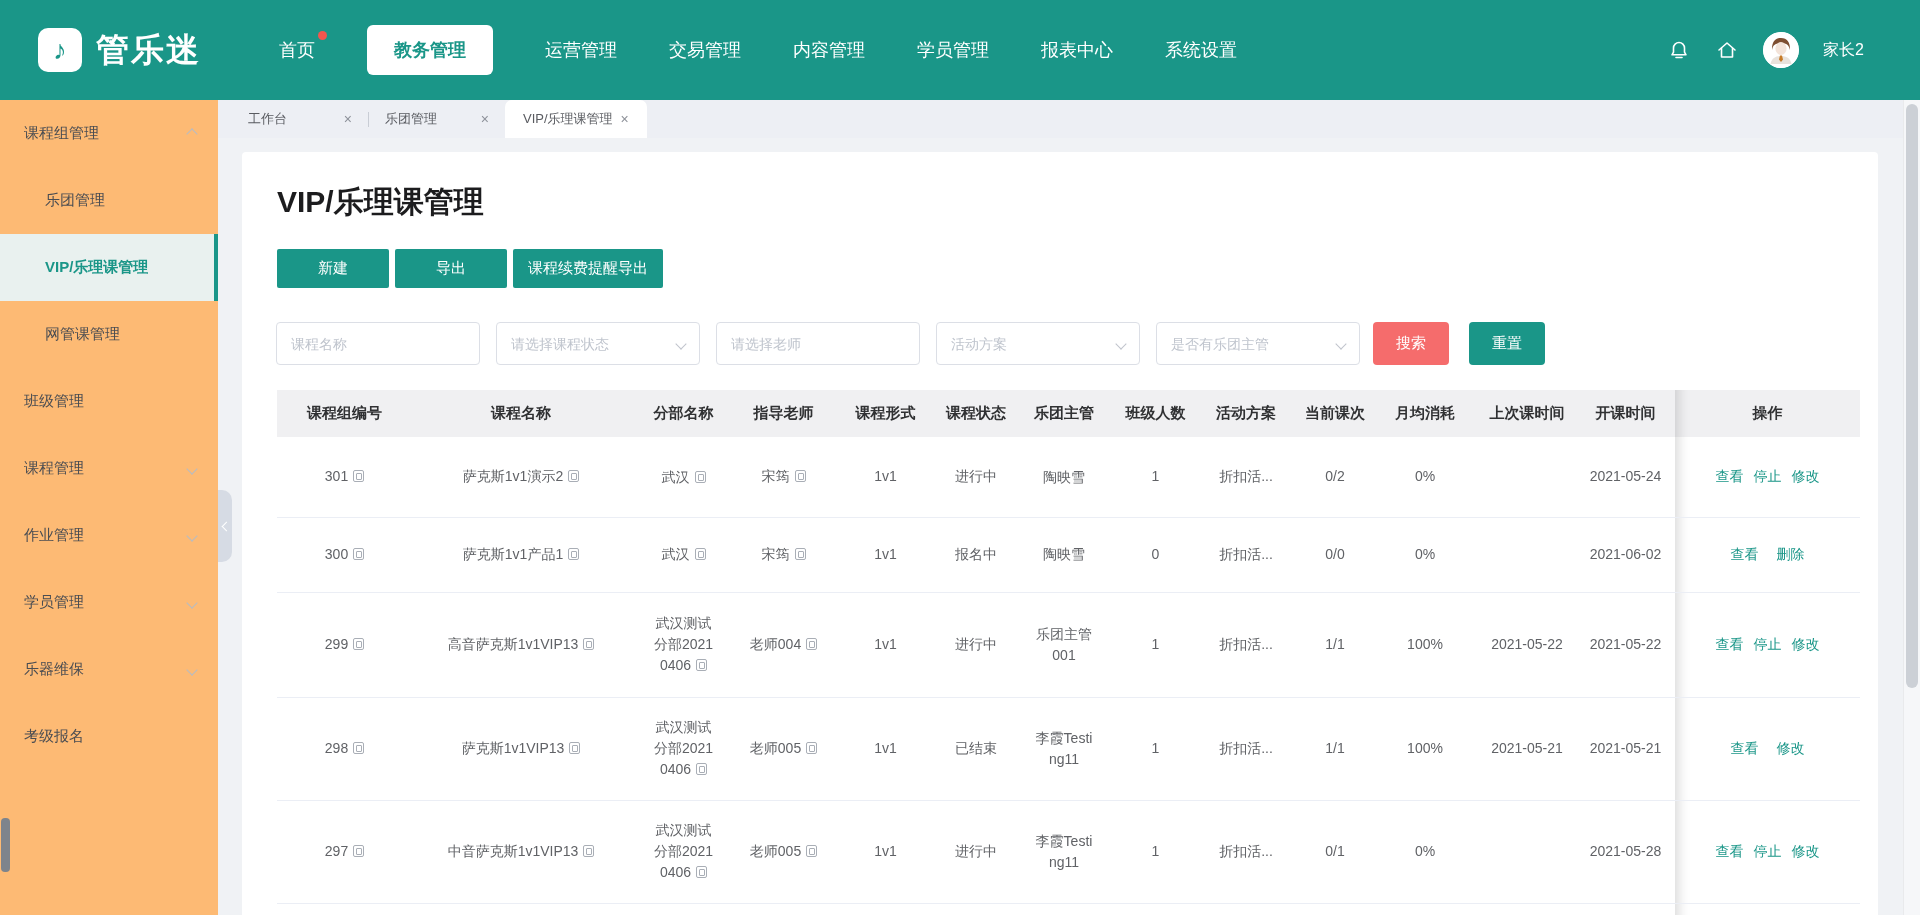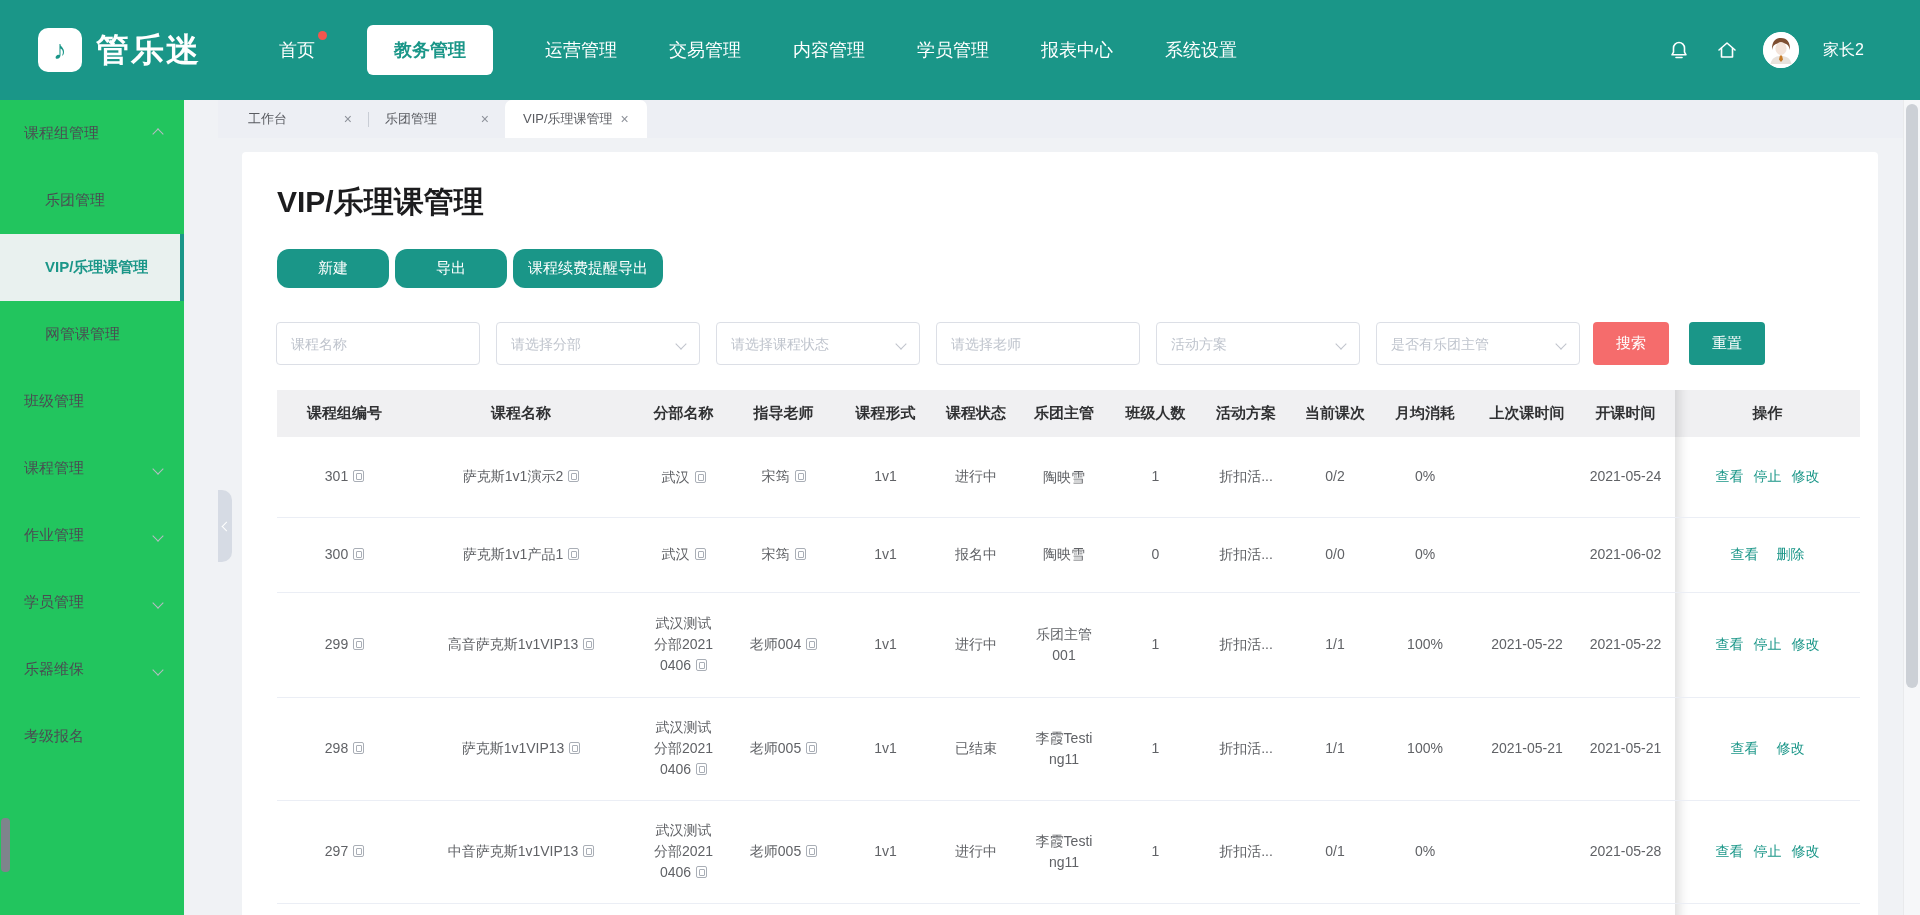--- a/index.html
+++ b/index.html
@@ -20,21 +20,21 @@
   .top-nav{display:flex;align-items:center;margin-left:78px;gap:52px;}
   .nav-item{position:relative;color:#fff;font-size:18px;cursor:pointer;white-space:nowrap;}
   .nav-item.active{background:#fff;color:var(--accent);font-weight:bold;padding:13px 27px;border-radius:6px;}
   .nav-dot{position:absolute;top:-7px;right:-12px;width:9px;height:9px;border-radius:50%;background:var(--badge);}
   .header-right{margin-left:auto;display:flex;align-items:center;margin-right:56px;gap:24px;}
   .h-icon{width:24px;height:24px;cursor:pointer;}
   .avatar{width:36px;height:36px;border-radius:50%;background:#fff;overflow:hidden;flex:none;cursor:pointer;}
   .user-name{color:#fff;font-size:16px;}
 
   
-  .sidebar{position:absolute;left:0;top:100px;width:184px;height:815px;background:#22c55e;z-index:20;}
+  .sidebar{position:absolute;left:0;top:100px;width:218px;height:815px;background:#fdba74;z-index:20;}
   .side-item{position:relative;height:67px;display:flex;align-items:center;padding-left:24px;font-size:15px;color:#4a4d52;cursor:pointer;}
   .side-item.lv1{padding-left:45px;}
   .side-item.active{background:var(--sidebar-active);color:var(--accent);font-weight:bold;}
   .side-item.active::after{content:"";position:absolute;right:0;top:0;width:4px;height:100%;background:var(--accent);}
   .chev{display:inline-block;border:solid #b7bcc4;border-width:0 1.5px 1.5px 0;padding:3.5px;}
   .chev.down{transform:rotate(45deg);}
   .chev.up{transform:rotate(-135deg);}
   .side-item .chev{position:absolute;right:22px;}
   .side-scroll-thumb{position:absolute;left:1px;top:718px;width:9px;height:54px;background:#7e848c;border-radius:4px;}
   .collapse-handle{position:absolute;left:218px;top:490px;width:14px;height:72px;background:#d6dbe4;border-radius:0 10px 10px 0;z-index:25;display:flex;align-items:center;justify-content:center;cursor:pointer;}
@@ -44,21 +44,21 @@
   .tab-bar{position:absolute;left:218px;top:100px;width:1685px;height:38px;background:var(--tabbar-bg);display:flex;align-items:stretch;padding-left:14px;z-index:10;}
   .tab{width:136px;display:flex;align-items:center;justify-content:space-between;padding:0 16px;font-size:13px;color:#595b60;cursor:pointer;}
   .tab.active{width:auto;background:#fff;border-radius:7px 7px 0 0;gap:8px;padding:0 18px;}
   .tab-close{color:#8d9199;font-size:14px;line-height:1;cursor:pointer;}
   .tab-divider{width:1px;height:15px;background:#c9cdd5;align-self:center;}
 
   
   .content-card{position:absolute;left:242px;top:152px;width:1636px;height:763px;background:#fff;border-radius:4px 4px 0 0;overflow:hidden;z-index:5;}
   .page-title{font-size:30px;font-weight:bold;color:#1c1c1e;margin:30px 0 0 35px;}
   .page-actions{display:flex;gap:6px;margin:26px 0 0 35px;}
-  .btn{height:39px;min-width:112px;padding:0 15px;background:var(--accent);color:#fff;border:none;border-radius:12px;font-size:15px;font-family:inherit;cursor:pointer;}
+  .btn{height:39px;min-width:112px;padding:0 15px;background:var(--accent);color:#fff;border:none;border-radius:2px;font-size:15px;font-family:inherit;cursor:pointer;}
   .filter-row{display:flex;align-items:center;margin:34px 0 0 34px;}
   .filter{position:relative;width:204px;height:43px;margin-right:16px;}
   .filter input{width:100%;height:100%;border:1px solid var(--border);border-radius:4px;padding:0 30px 0 14px;font-size:14px;font-family:inherit;color:#333;outline:none;background:#fff;}
   .filter input::placeholder{color:var(--placeholder);}
   .filter .chev{position:absolute;right:15px;top:18px;border-color:#c0c4cc;}
   .btn-search{height:43px;width:76px;background:var(--danger);color:#fff;border:none;border-radius:4px;font-size:15px;font-family:inherit;margin-left:-3px;cursor:pointer;}
   .btn-reset{height:43px;width:76px;background:var(--accent);color:#fff;border:none;border-radius:4px;font-size:15px;font-family:inherit;margin-left:20px;cursor:pointer;}
 
   
   .table-wrap{margin:25px 35px 0 35px;}
@@ -178,21 +178,20 @@
 
 <main class="content-card">
   <h1 class="page-title">VIP/乐理课管理</h1>
   <div class="page-actions" id="page-actions">
       <button class="btn">新建</button>
       <button class="btn">导出</button>
       <button class="btn">课程续费提醒导出</button>
     </div>
   <div class="filter-row" id="filter-row">
       <div class="filter"><input placeholder="课程名称" style=""></div>
-      <div class="filter"><input placeholder="请选择分部" readonly="" style=""><span class="chev down"></span></div>
       <div class="filter"><input placeholder="请选择课程状态" readonly="" style=""><span class="chev down"></span></div>
       <div class="filter"><input placeholder="请选择老师" style=""></div>
       <div class="filter"><input placeholder="活动方案" readonly="" style=""><span class="chev down"></span></div>
       <div class="filter"><input placeholder="是否有乐团主管" readonly="" style=""><span class="chev down"></span></div>
       <button class="btn-search">搜索</button>
       <button class="btn-reset">重置</button>
     </div>
   <div class="table-wrap">
     <table id="data-table">
         <colgroup>

